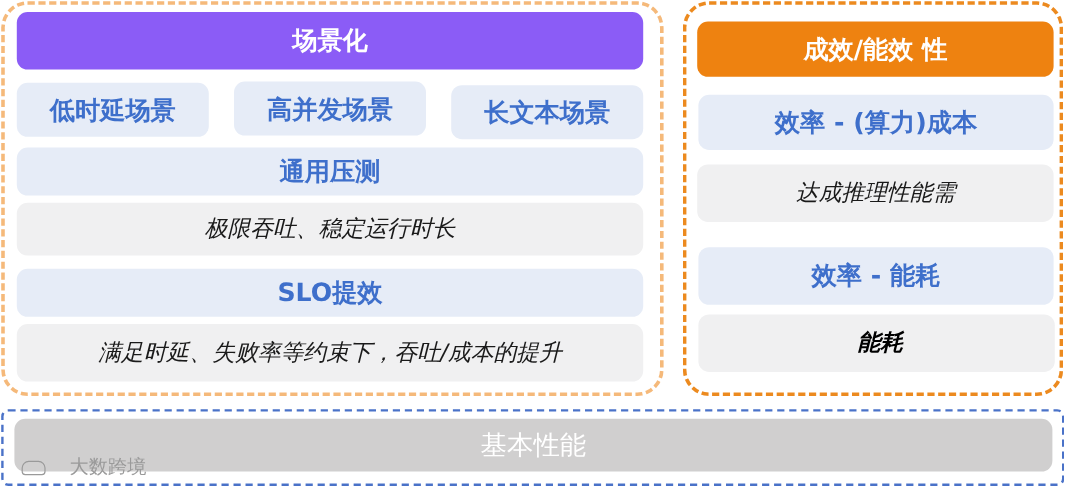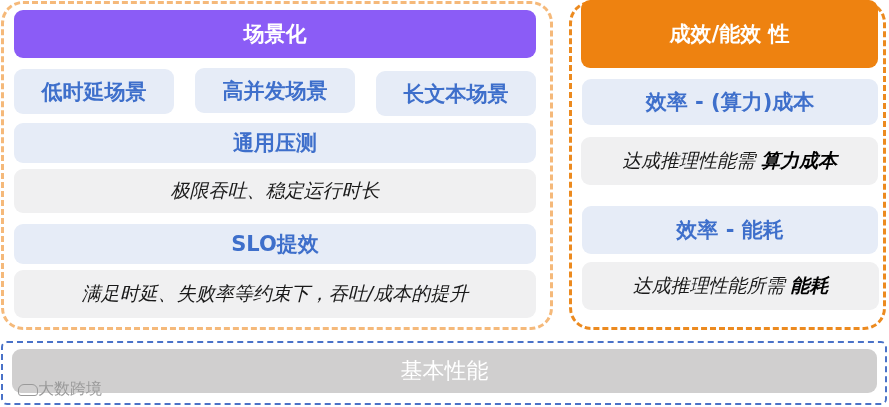--- a/index.html
+++ b/index.html
@@ -14,21 +14,21 @@
                   border:2px dashed #4a72c8; border-radius:6px; }
   .box { position:absolute; box-sizing:border-box; display:flex; align-items:center;
          justify-content:center; border-radius:9px; white-space:nowrap; }
   .hdr-light { background:#8b5cf6; color:#fff; font-weight:bold; font-size:21px; }
   .hdr-dark { background:#ee8210; color:#fff; font-weight:bold; font-size:21px; }
   .blue { background:#e6ecf7; color:#3e6fcb; font-weight:bold; font-size:21px; }
   .grey { background:#f0f0f1; color:#1a1a1a; font-size:19px;font-style:italic; }
   .grey b { font-weight:bold; color:#000; margin-left:6px; }
   .base { background:#d0cfcf; color:#fff; font-weight:normal; font-size:22px; }
   .wm { position:absolute; left:18px; top:379px; font-size:16px; color:#9a9a9a;
-        display:flex; align-items:center; gap:0; }
+        display:flex; align-items:center; gap:20px; }
   .wm .logo { width:18px; height:10px; border:1.5px solid #9a9a9a; border-radius:6px 6px 3px 3px; }
 </style>
 </head>
 <body>
 
 <div class="frame frame-left"></div>
 <div class="frame frame-right"></div>
 <div class="frame frame-bottom"></div>
 
 <div class="box hdr-light" style="left:14px;top:10px;width:522px;height:48px;">场景化</div>
@@ -36,31 +36,29 @@
 <div class="box blue" style="left:14px;top:69px;width:160px;height:45px;">低时延场景</div>
 <div class="box blue" style="left:195px;top:68px;width:160px;height:45px;">高并发场景</div>
 <div class="box blue" style="left:376px;top:71px;width:160px;height:45px;">长文本场景</div>
 
 <div class="box blue" style="left:14px;top:123px;width:522px;height:40px;">通用压测</div>
 <div class="box grey" style="left:14px;top:169px;width:522px;height:44px;">极限吞吐、稳定运行时长</div>
 
 <div class="box blue" style="left:14px;top:224px;width:522px;height:40px;">SLO提效</div>
 <div class="box grey" style="left:14px;top:270px;width:522px;height:48px;">满足时延、失败率等约束下，吞吐/成本的提升</div>
 
-<div class="box hdr-dark" style="left:581px;top:0;width:297px;height:68px;">成效/能效 性</div>
+<div class="box hdr-dark" style="left:581px;top:18px;width:297px;height:46px;">成效/能效 性</div>
 
 <div class="box blue" style="left:582px;top:79px;width:296px;height:46px;">效率 - (算力)成本</div>
 <div class="box grey" style="left:581px;top:137px;width:297px;height:48px;">
   <span>达成推理性能需</span>
-  <b>算力成本</b>
 </div>
 
 <div class="box blue" style="left:582px;top:206px;width:296px;height:48px;">效率 - 能耗</div>
 <div class="box grey" style="left:582px;top:262px;width:297px;height:48px;">
-  <span>达成推理性能所需</span>
   <b>能耗</b>
 </div>
 
 <div class="box base" style="left:12px;top:349px;width:865px;height:44px;">基本性能</div>
 
 <div class="wm">
   <span class="logo"></span>
   <span>大数跨境</span>
 </div>
 

